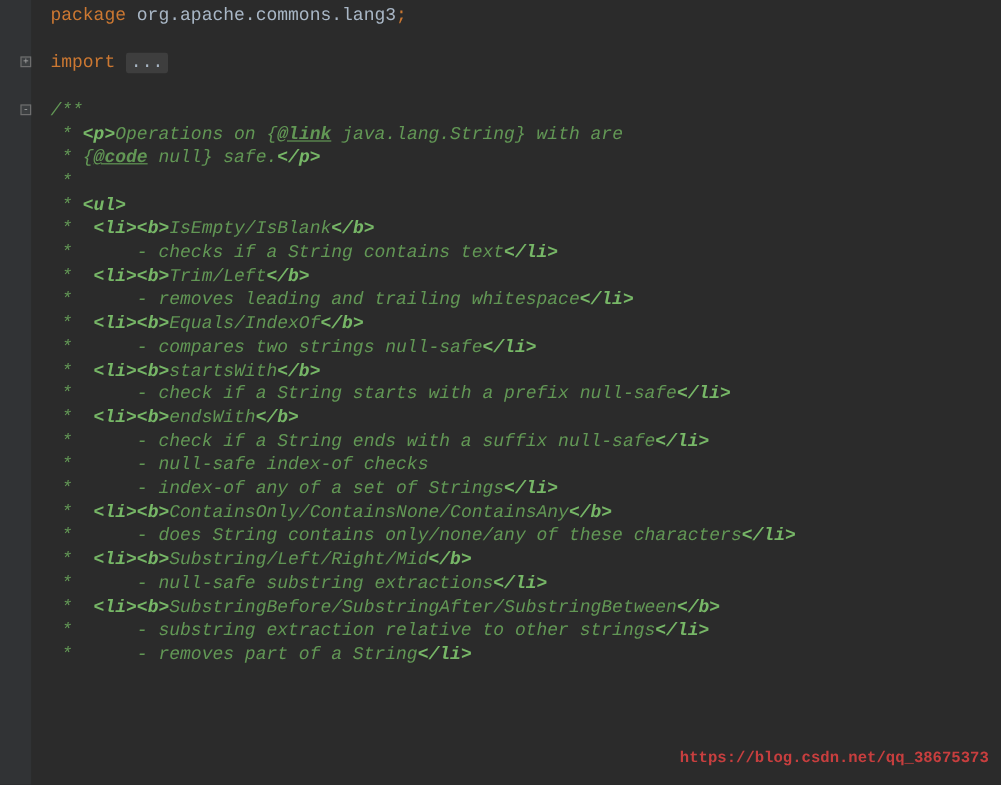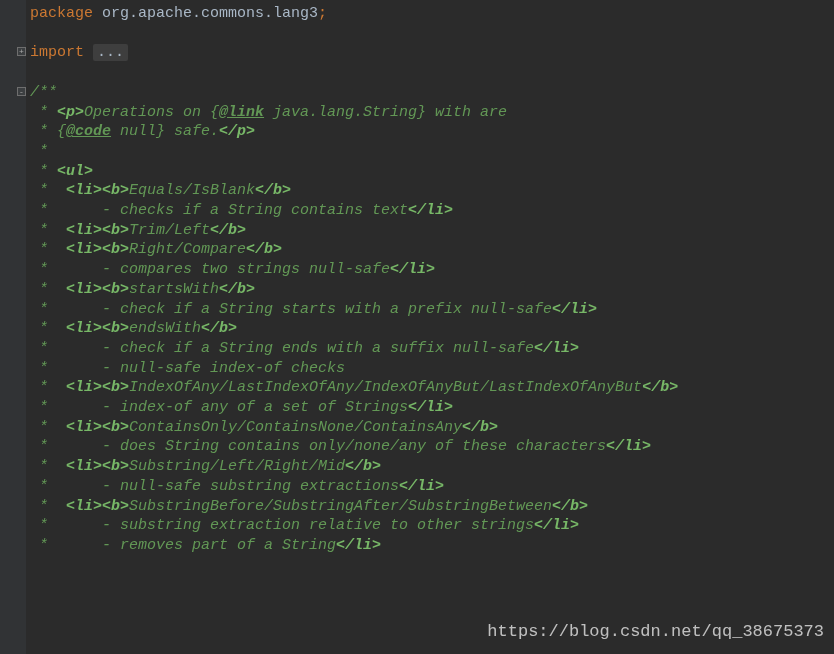--- a/index.html
+++ b/index.html
@@ -31,42 +31,43 @@
       height: 9px;
       border: 1px solid #6e6e6e;
       background: #3c3f41;
       font-size: 8px;
       line-height: 7px;
       text-align: center;
       color: #aaa;
       font-style: normal;
       cursor: pointer;
     }
-    .code-line { white-space: pre; font-style: italic; }
+    .code-line { white-space: pre; font-style: italic; margin-left: 12px; }
     .kw { color: #cc7832; font-style: normal; }
     .semi { color: #cc7832; font-style: normal; }
     .pkg { color: #a9b7c6; font-style: normal; }
     .dots-box {
       background: #3e3e3e;
       color: #a9b7c6;
       padding: 0 4px;
       font-style: normal;
       border-radius: 2px;
     }
     .comment { color: #629755; font-style: italic; }
     .tag { color: #77b767; font-style: italic; font-weight: bold; }
     .doctag { color: #629755; font-weight: bold; text-decoration: underline; }
     .watermark {
       position: absolute;
       right: 10px;
       bottom: 12px;
-      color: #e5e5e5;
-      font-size: 17px;
+      color: #ef4444;
+      font-size: 13px;
       font-style: normal;
       opacity: 0.8;
+      font-weight: bold;
     }
   </style>
 </head>
 <body>
 
 <div class="gutter">
   <div class="gutter-icon" style="top:47px;">+</div>
   <div class="gutter-icon" style="top:87px;">-</div>
 </div>
 
@@ -74,31 +75,31 @@
 <div class="code-line"> </div>
 <div class="code-line"><span class="kw">import</span><span class="pkg"> </span><span class="dots-box">...</span></div>
 <div class="code-line"> </div>
 
 <div id="javadoc-container">
     <div class="code-line"><span class="comment">/**</span></div>
     <div class="code-line"><span class="comment"> * </span><span class="tag">&lt;p&gt;</span><span class="comment">Operations on {</span><span class="doctag">@link</span><span class="comment"> java.lang.String</span><span class="comment">} with are</span></div>
     <div class="code-line"><span class="comment"> * {</span><span class="doctag">@code</span><span class="comment"> null} safe.</span><span class="tag">&lt;/p&gt;</span></div>
     <div class="code-line"><span class="comment"> *</span></div>
     <div class="code-line"><span class="comment"> * </span><span class="tag">&lt;ul&gt;</span></div>
-    <div class="code-line"><span class="comment"> *  </span><span class="tag">&lt;li&gt;&lt;b&gt;</span><span class="comment">Equals/IsBlank</span><span class="tag">&lt;/b&gt;</span></div>
+    <div class="code-line"><span class="comment"> *  </span><span class="tag">&lt;li&gt;&lt;b&gt;</span><span class="comment">IsEmpty/IsBlank</span><span class="tag">&lt;/b&gt;</span></div>
     <div class="code-line"><span class="comment"> *      </span><span class="comment">- checks if a String contains text</span><span class="tag">&lt;/li&gt;</span></div>
     <div class="code-line"><span class="comment"> *  </span><span class="tag">&lt;li&gt;&lt;b&gt;</span><span class="comment">Trim/Left</span><span class="tag">&lt;/b&gt;</span></div>
-    <div class="code-line"><span class="comment"> *  </span><span class="tag">&lt;li&gt;&lt;b&gt;</span><span class="comment">Right/Compare</span><span class="tag">&lt;/b&gt;</span></div>
+    <div class="code-line"><span class="comment"> *      </span><span class="comment">- removes leading and trailing whitespace</span><span class="tag">&lt;/li&gt;</span></div>
+    <div class="code-line"><span class="comment"> *  </span><span class="tag">&lt;li&gt;&lt;b&gt;</span><span class="comment">Equals/IndexOf</span><span class="tag">&lt;/b&gt;</span></div>
     <div class="code-line"><span class="comment"> *      </span><span class="comment">- compares two strings null-safe</span><span class="tag">&lt;/li&gt;</span></div>
     <div class="code-line"><span class="comment"> *  </span><span class="tag">&lt;li&gt;&lt;b&gt;</span><span class="comment">startsWith</span><span class="tag">&lt;/b&gt;</span></div>
     <div class="code-line"><span class="comment"> *      </span><span class="comment">- check if a String starts with a prefix null-safe</span><span class="tag">&lt;/li&gt;</span></div>
     <div class="code-line"><span class="comment"> *  </span><span class="tag">&lt;li&gt;&lt;b&gt;</span><span class="comment">endsWith</span><span class="tag">&lt;/b&gt;</span></div>
     <div class="code-line"><span class="comment"> *      </span><span class="comment">- check if a String ends with a suffix null-safe</span><span class="tag">&lt;/li&gt;</span></div>
     <div class="code-line"><span class="comment"> *      </span><span class="comment">- null-safe index-of checks</span></div>
-    <div class="code-line"><span class="comment"> *  </span><span class="tag">&lt;li&gt;&lt;b&gt;</span><span class="comment">IndexOfAny/LastIndexOfAny/IndexOfAnyBut/LastIndexOfAnyBut</span><span class="tag">&lt;/b&gt;</span></div>
     <div class="code-line"><span class="comment"> *      </span><span class="comment">- index-of any of a set of Strings</span><span class="tag">&lt;/li&gt;</span></div>
     <div class="code-line"><span class="comment"> *  </span><span class="tag">&lt;li&gt;&lt;b&gt;</span><span class="comment">ContainsOnly/ContainsNone/ContainsAny</span><span class="tag">&lt;/b&gt;</span></div>
     <div class="code-line"><span class="comment"> *      </span><span class="comment">- does String contains only/none/any of these characters</span><span class="tag">&lt;/li&gt;</span></div>
     <div class="code-line"><span class="comment"> *  </span><span class="tag">&lt;li&gt;&lt;b&gt;</span><span class="comment">Substring/Left/Right/Mid</span><span class="tag">&lt;/b&gt;</span></div>
     <div class="code-line"><span class="comment"> *      </span><span class="comment">- null-safe substring extractions</span><span class="tag">&lt;/li&gt;</span></div>
     <div class="code-line"><span class="comment"> *  </span><span class="tag">&lt;li&gt;&lt;b&gt;</span><span class="comment">SubstringBefore/SubstringAfter/SubstringBetween</span><span class="tag">&lt;/b&gt;</span></div>
     <div class="code-line"><span class="comment"> *      </span><span class="comment">- substring extraction relative to other strings</span><span class="tag">&lt;/li&gt;</span></div>
     <div class="code-line"><span class="comment"> *      </span><span class="comment">- removes part of a String</span><span class="tag">&lt;/li&gt;</span></div>
   </div>
 

